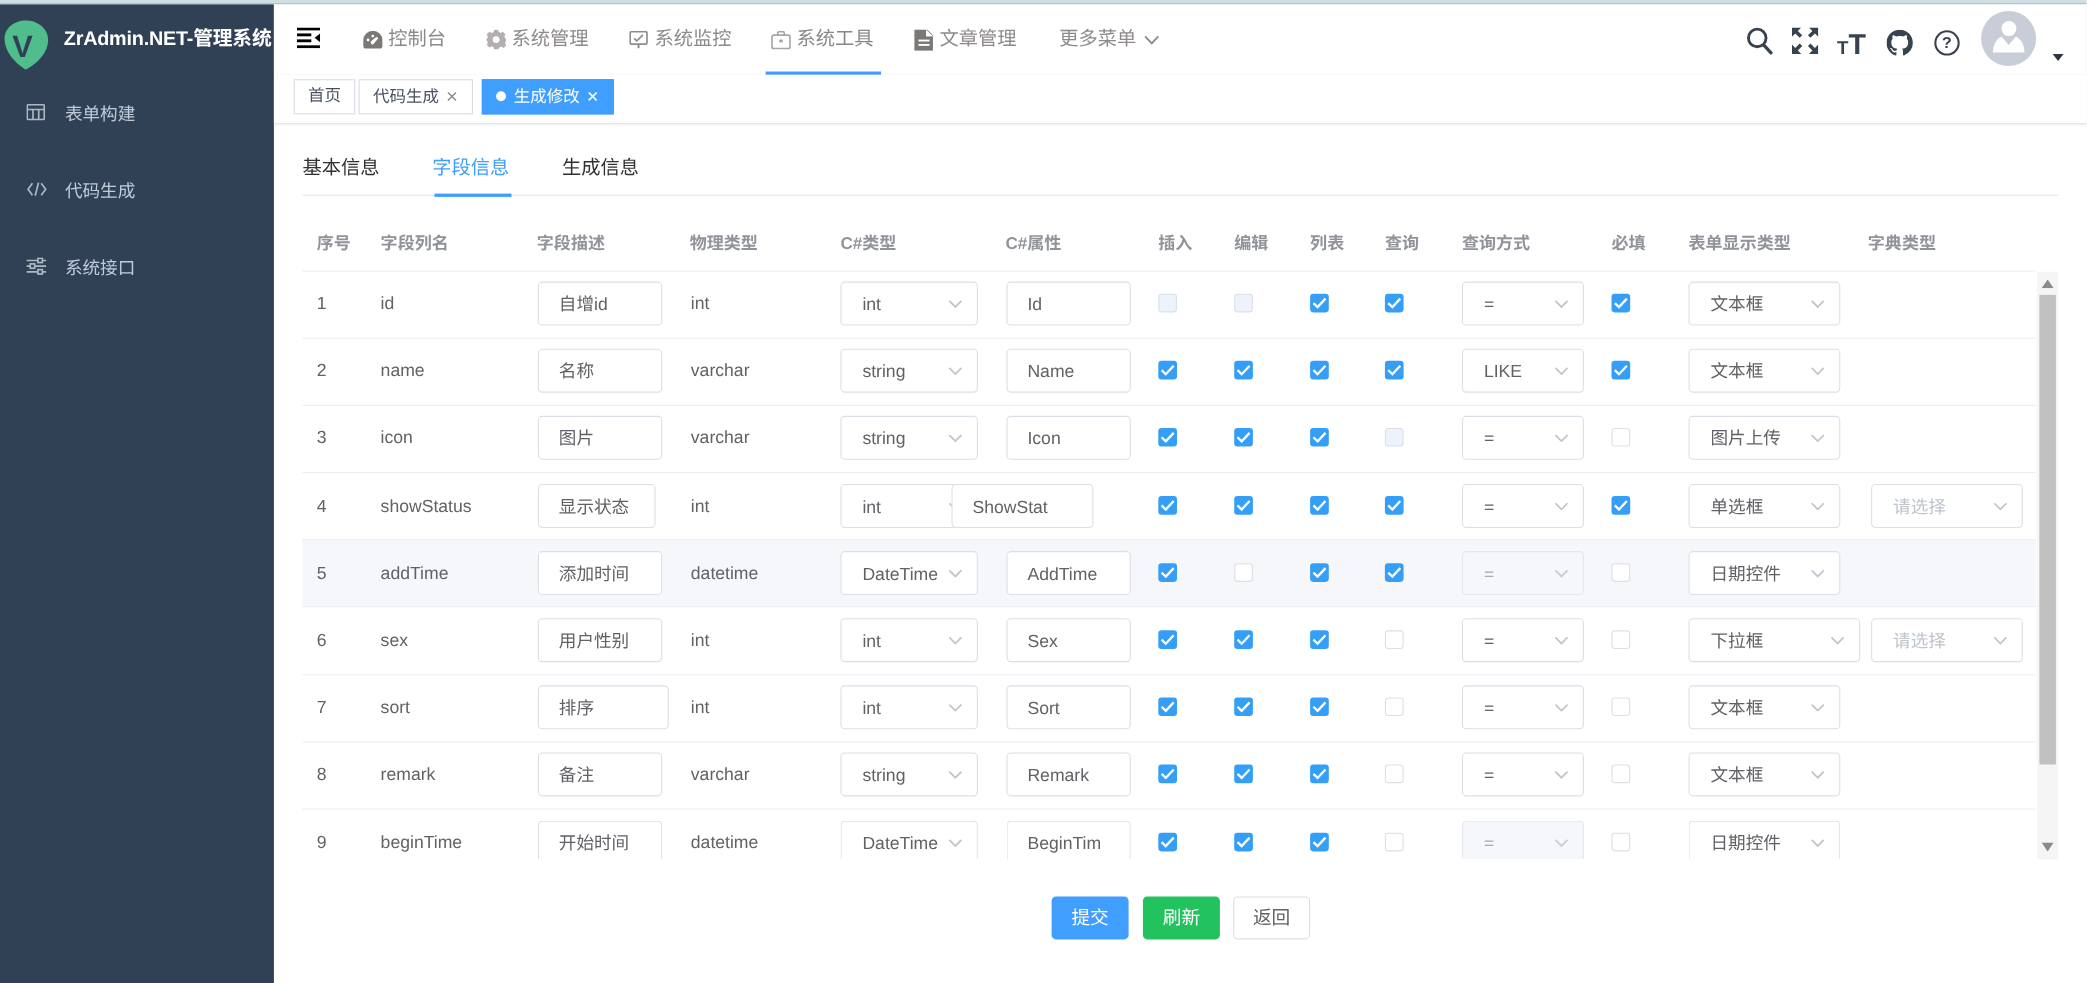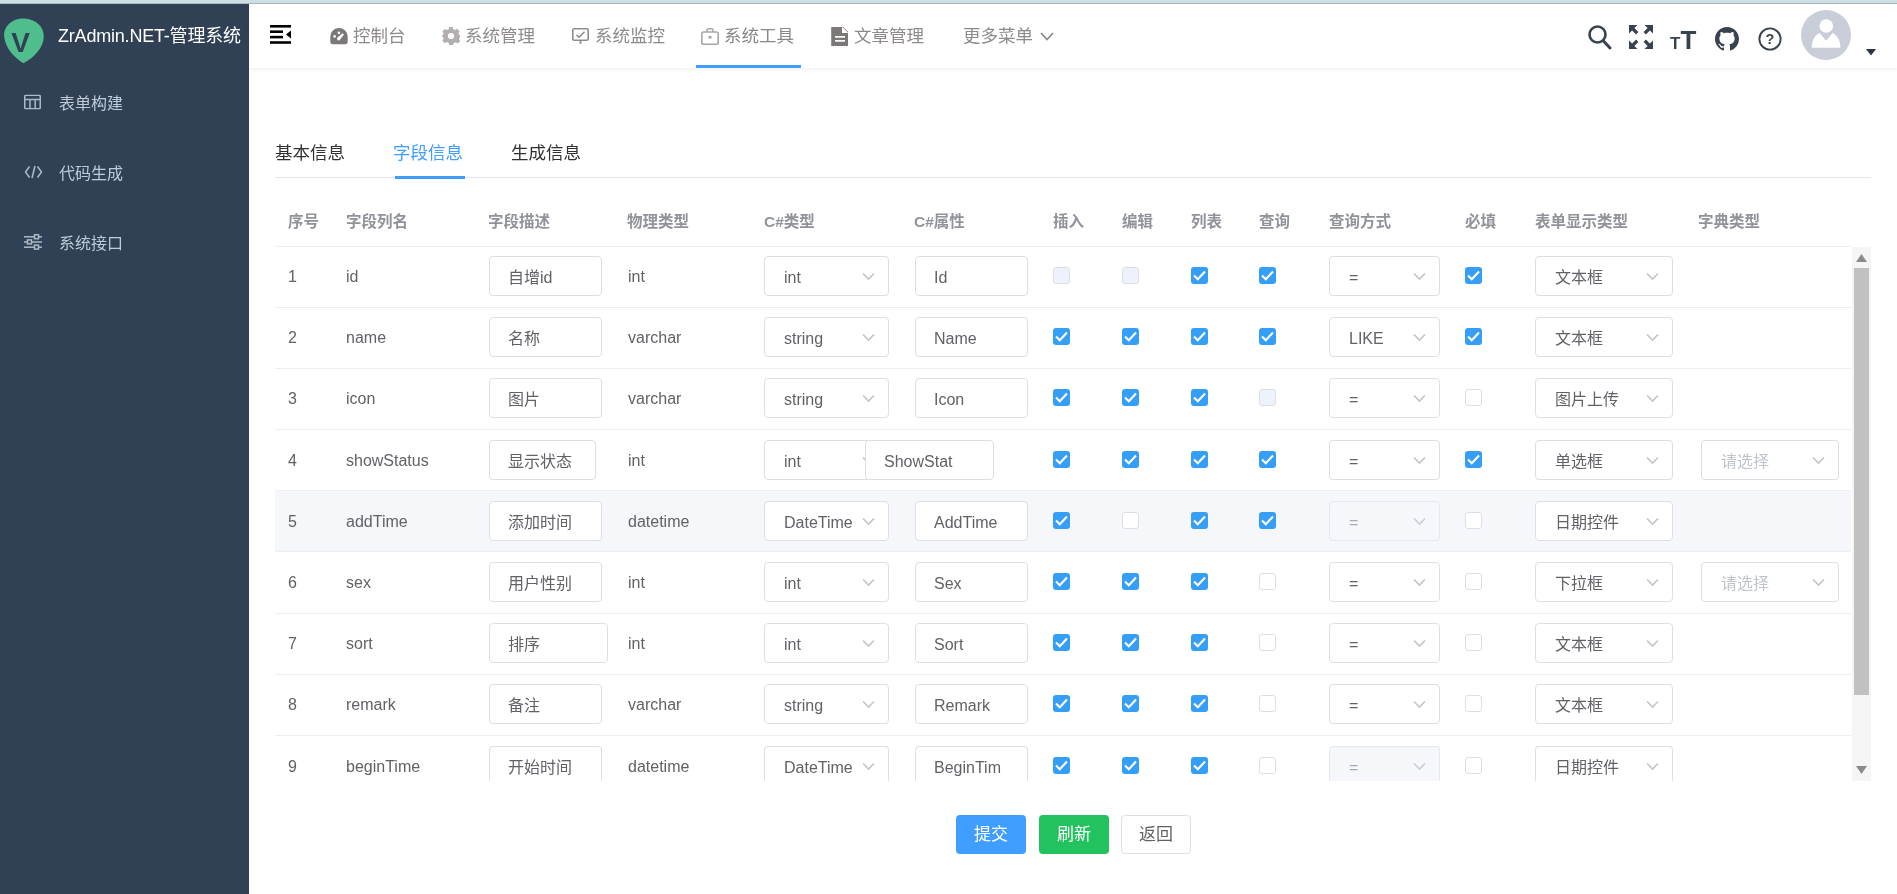--- a/index.html
+++ b/index.html
@@ -6,21 +6,21 @@
  font-family:"Liberation Sans","Noto Sans CJK SC",sans-serif;}
 .abs{position:absolute}
 #page{position:relative;width:1897px;height:894px}
 
 #strip{left:0;top:0;width:1897px;height:4px;background:#cfe0e5;border-bottom:1px solid #a9bbc1}
 
 #side{left:0;top:4px;width:249px;height:890px;background:#304156}
 .side-item{position:absolute;left:0;width:236px;height:56px;color:#bfcbd9;font-size:16px}
 .side-item .lbl{position:absolute;left:59px;top:50%;transform:translateY(-50%)}
 .side-item svg{position:absolute;left:24px;top:50%;transform:translateY(-50%)}
-#logo-title{position:absolute;left:58px;top:17px;color:#fff;font-weight:normal;font-size:18px;letter-spacing:-0.2px;white-space:nowrap}
+#logo-title{position:absolute;left:58px;top:17px;color:#fff;font-weight:bold;font-size:18px;letter-spacing:-0.2px;white-space:nowrap}
 
 #nav{left:249px;top:4px;width:1648px;height:64px;background:#fff;box-shadow:0 1px 4px rgba(0,21,41,.08)}
 .nav-item{position:absolute;top:0;height:64px;color:#8e8a8c;font-size:17.5px}
 .nav-item .t{position:absolute;top:18px;white-space:nowrap}
 #nav-underline{position:absolute;left:447px;top:61px;width:105px;height:3px;background:#409eff}
 
 #tags{left:249px;top:68px;width:1648px;height:45px;background:#fff;border-bottom:1px solid #dde1e8;box-shadow:0 1px 3px rgba(0,0,0,.06)}
 .tag{position:absolute;top:4px;height:32px;line-height:30px;background:#fff;border:1px solid #d8dce5;color:#495060;font-size:15px;padding:0 12px;white-space:nowrap}
 .tag .x{display:inline-block;margin-left:6px;color:#8a909c;font-size:14px}
 .tag.active{background:#409eff;color:#fff;border-color:#409eff}
@@ -178,20 +178,25 @@
 </svg>
 <svg class="abs" style="left:1552px;top:6px" width="50" height="50" viewBox="0 0 50 50">
 <circle cx="25" cy="25" r="25" fill="#c8cdd7"></circle>
 <circle cx="25.3" cy="16" r="6.8" fill="#fff"></circle>
 <path d="M10.8 37.8 L39.4 37.8 C39.4 30 36.2 25.4 31.6 23.1 L25.1 30.8 L18.6 23.1 C14 25.4 10.8 30 10.8 37.8 Z" fill="#fff"></path>
 </svg>
 <svg class="abs" style="left:1617px;top:45px" width="10" height="7">
         <path d="M0 0 L10 0 L5 6.5 Z" fill="#2f3540"></path>
       </svg>
     </div>
+<div class="abs" id="tags">
+  <div class="tag" style="left:18px">首页</div>
+  <div class="tag" style="left:77px">代码生成<span class="x">✕</span></div>
+  <div class="tag active" style="left:189px"><span class="dot"></span>生成修改<span class="x">✕</span></div>
+</div>
 <div class="abs ctab" style="left:275px">基本信息</div>
 <div class="abs ctab on" style="left:393px">字段信息</div>
 <div class="abs ctab" style="left:511px">生成信息</div>
 <div class="abs" id="tabline"></div>
 <div class="abs" id="tabbar"></div>
 <div class="hd" style="left:288px">序号</div>
     <div class="hd" style="left:346px">字段列名</div>
     <div class="hd" style="left:488px">字段描述</div>
     <div class="hd" style="left:627px">物理类型</div>
     <div class="hd" style="left:764px">C#类型</div>
@@ -409,21 +414,21 @@
 <div class="cb chk" style="left:1191px;top:573px">
       <svg width="13" height="11" viewBox="0 0 13 11">
         <path d="M1 5.5 L4.8 9.2 L12 1.5" fill="none" stroke="#fff" stroke-width="2.1"></path>
       </svg>
     </div>
 <div class="cb unchk" style="left:1259px;top:573px"></div>
 <div class="sel" style="left:1329px;top:562px;width:111px">=<svg width="13" height="9" viewBox="0 0 13 9">
         <path d="M1 1.5 L6.5 7 L12 1.5" fill="none" stroke="#c0c4cc" stroke-width="1.6"></path>
       </svg></div>
 <div class="cb unchk" style="left:1465px;top:573px"></div>
-<div class="sel" style="left:1535px;top:562px;width:138px">下拉框<svg width="13" height="9" viewBox="0 0 13 9">
+<div class="sel" style="left:1535px;top:562px;width:156px">下拉框<svg width="13" height="9" viewBox="0 0 13 9">
         <path d="M1 1.5 L6.5 7 L12 1.5" fill="none" stroke="#c0c4cc" stroke-width="1.6"></path>
       </svg></div>
 <div class="sel ph" style="left:1701px;top:562px;width:138px">请选择<svg width="13" height="9" viewBox="0 0 13 9">
         <path d="M1 1.5 L6.5 7 L12 1.5" fill="none" stroke="#c0c4cc" stroke-width="1.6"></path>
       </svg></div>
 <div class="cell" style="left:288px;top:635px">7</div>
 <div class="cell" style="left:346px;top:635px">sort</div>
 <div class="inp" style="left:489px;top:623px;width:119px">排序</div>
 <div class="cell" style="left:628px;top:635px">int</div>
 <div class="sel" style="left:764px;top:623px;width:125px"><span style="display:inline-block;max-width:76px;overflow:hidden">int</span><svg width="13" height="9" viewBox="0 0 13 9">

